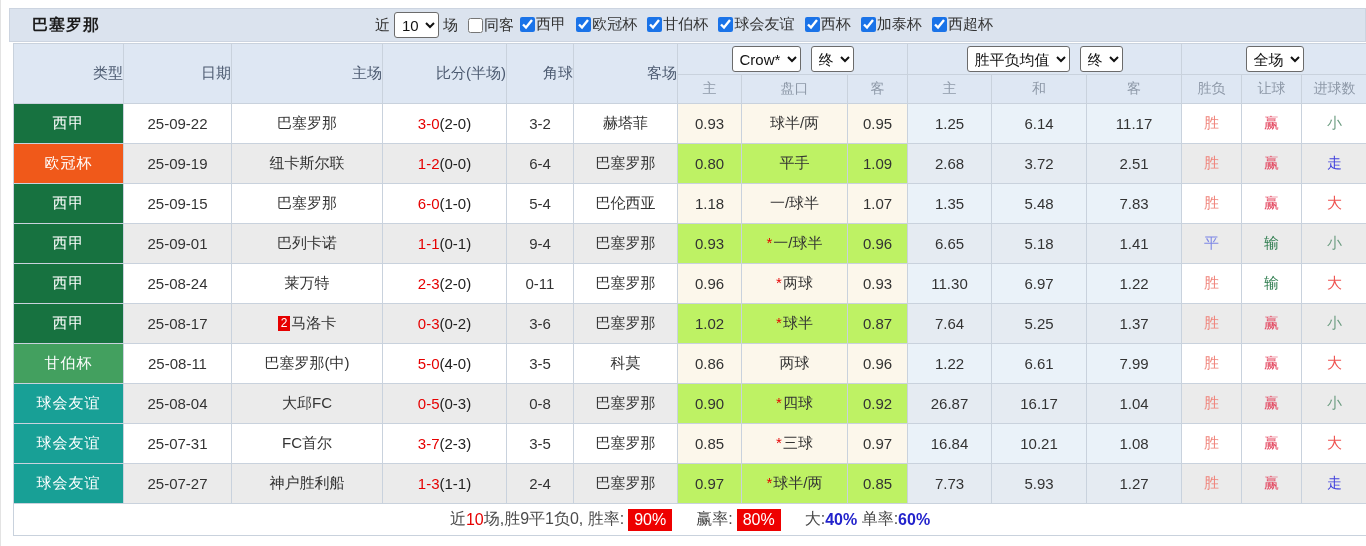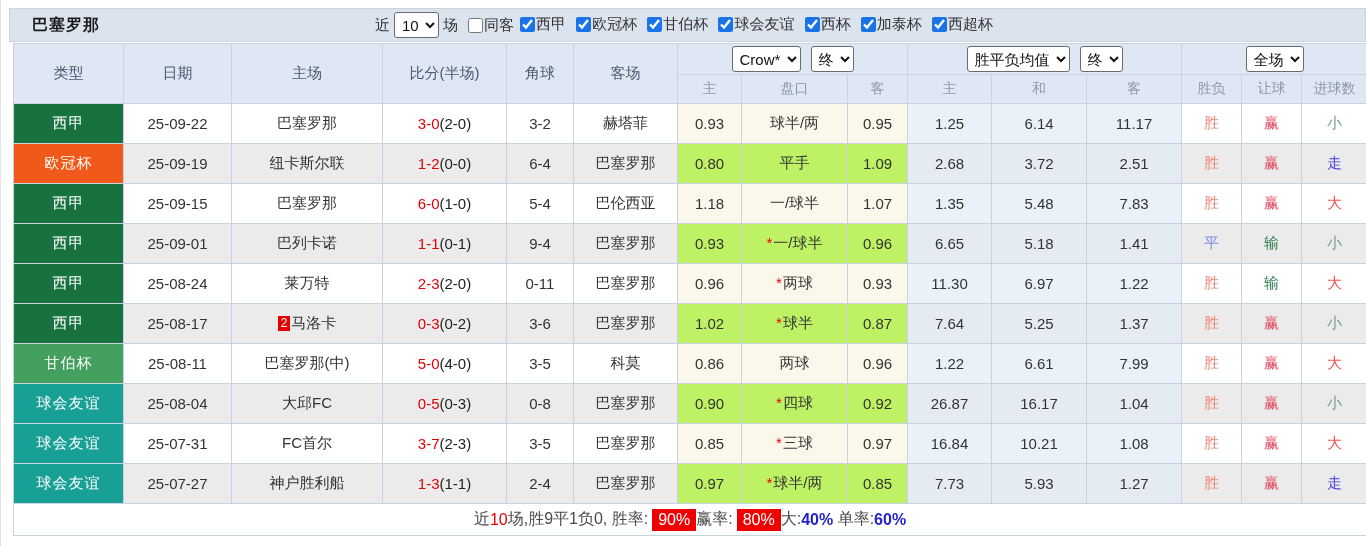--- a/index.html
+++ b/index.html
@@ -24,21 +24,21 @@
     border:1px solid #6b6b6b; border-radius:3px; padding:1px 3px; height:26px;
   }
   input[type="checkbox"]{ width:15px; height:15px; accent-color:#1a73e8; margin:0 2px 0 6px; vertical-align:-2px; }
   .cmp { display:inline-flex; align-items:center; margin-left:2px;justify-content:flex-end; }
   .cmp input{ margin:0 1px 0 4px; }
 
   
   table { border-collapse:collapse; table-layout:fixed; width:1354px; margin-left:4px; margin-top:1px; }
   th, td { border:1px solid #c9d2dd; text-align:center; overflow:hidden; white-space:nowrap; padding:0; }
   thead th { background:#dee7f3; font-weight:normal; }
-  .h-main { color:#4c5a70; font-size:15px; height:30px; }
+  .h-main { color:#4c5a70; font-size:15px; height:30px;text-align:right; }
   .h-sub  { color:#8e99a8; font-size:14px; height:29px; }
   .h-sel  { height:31px; }
   .h-sel select { margin:0 5px; }
   tbody td { height:40px; font-size:15px; color:#333; }
 
   tr.odd  .c-main { background:#ffffff; }
   tr.even .c-main { background:#ebebeb; }
   tr.odd  .c-crow { background:#fcf7eb; }
   tr.even .c-crow { background:#bef264; }
   tr.odd  .c-eu   { background:#eaf2f9; }
@@ -60,21 +60,21 @@
   .r-under { color:#6b9c80; }
   .r-push  { color:#4343dd; }
 
   
   .footer {
     width:1354px; margin-left:4px; height:32px;
     border:1px solid #c9d2dd; border-top:none;
     display:flex; align-items:center; justify-content:center;
     font-size:16px; color:#4a4a4a; background:#fff;
   }
-  .badge { background:#ee0000; color:#fff; padding:2px 6px; margin:0 0 0 4px; }
+  .badge { background:#ee0000; color:#fff; padding:2px 6px; margin:0 24px 0 4px; }
   .num-red  { color:#e60000; }
   .num-blue { color:#2323cc;font-weight:bold; }
 </style>
 </head>
 <body>
 
 <div class="page">
 
   <div class="titlebar">
     <span class="title">巴塞罗那</span>

